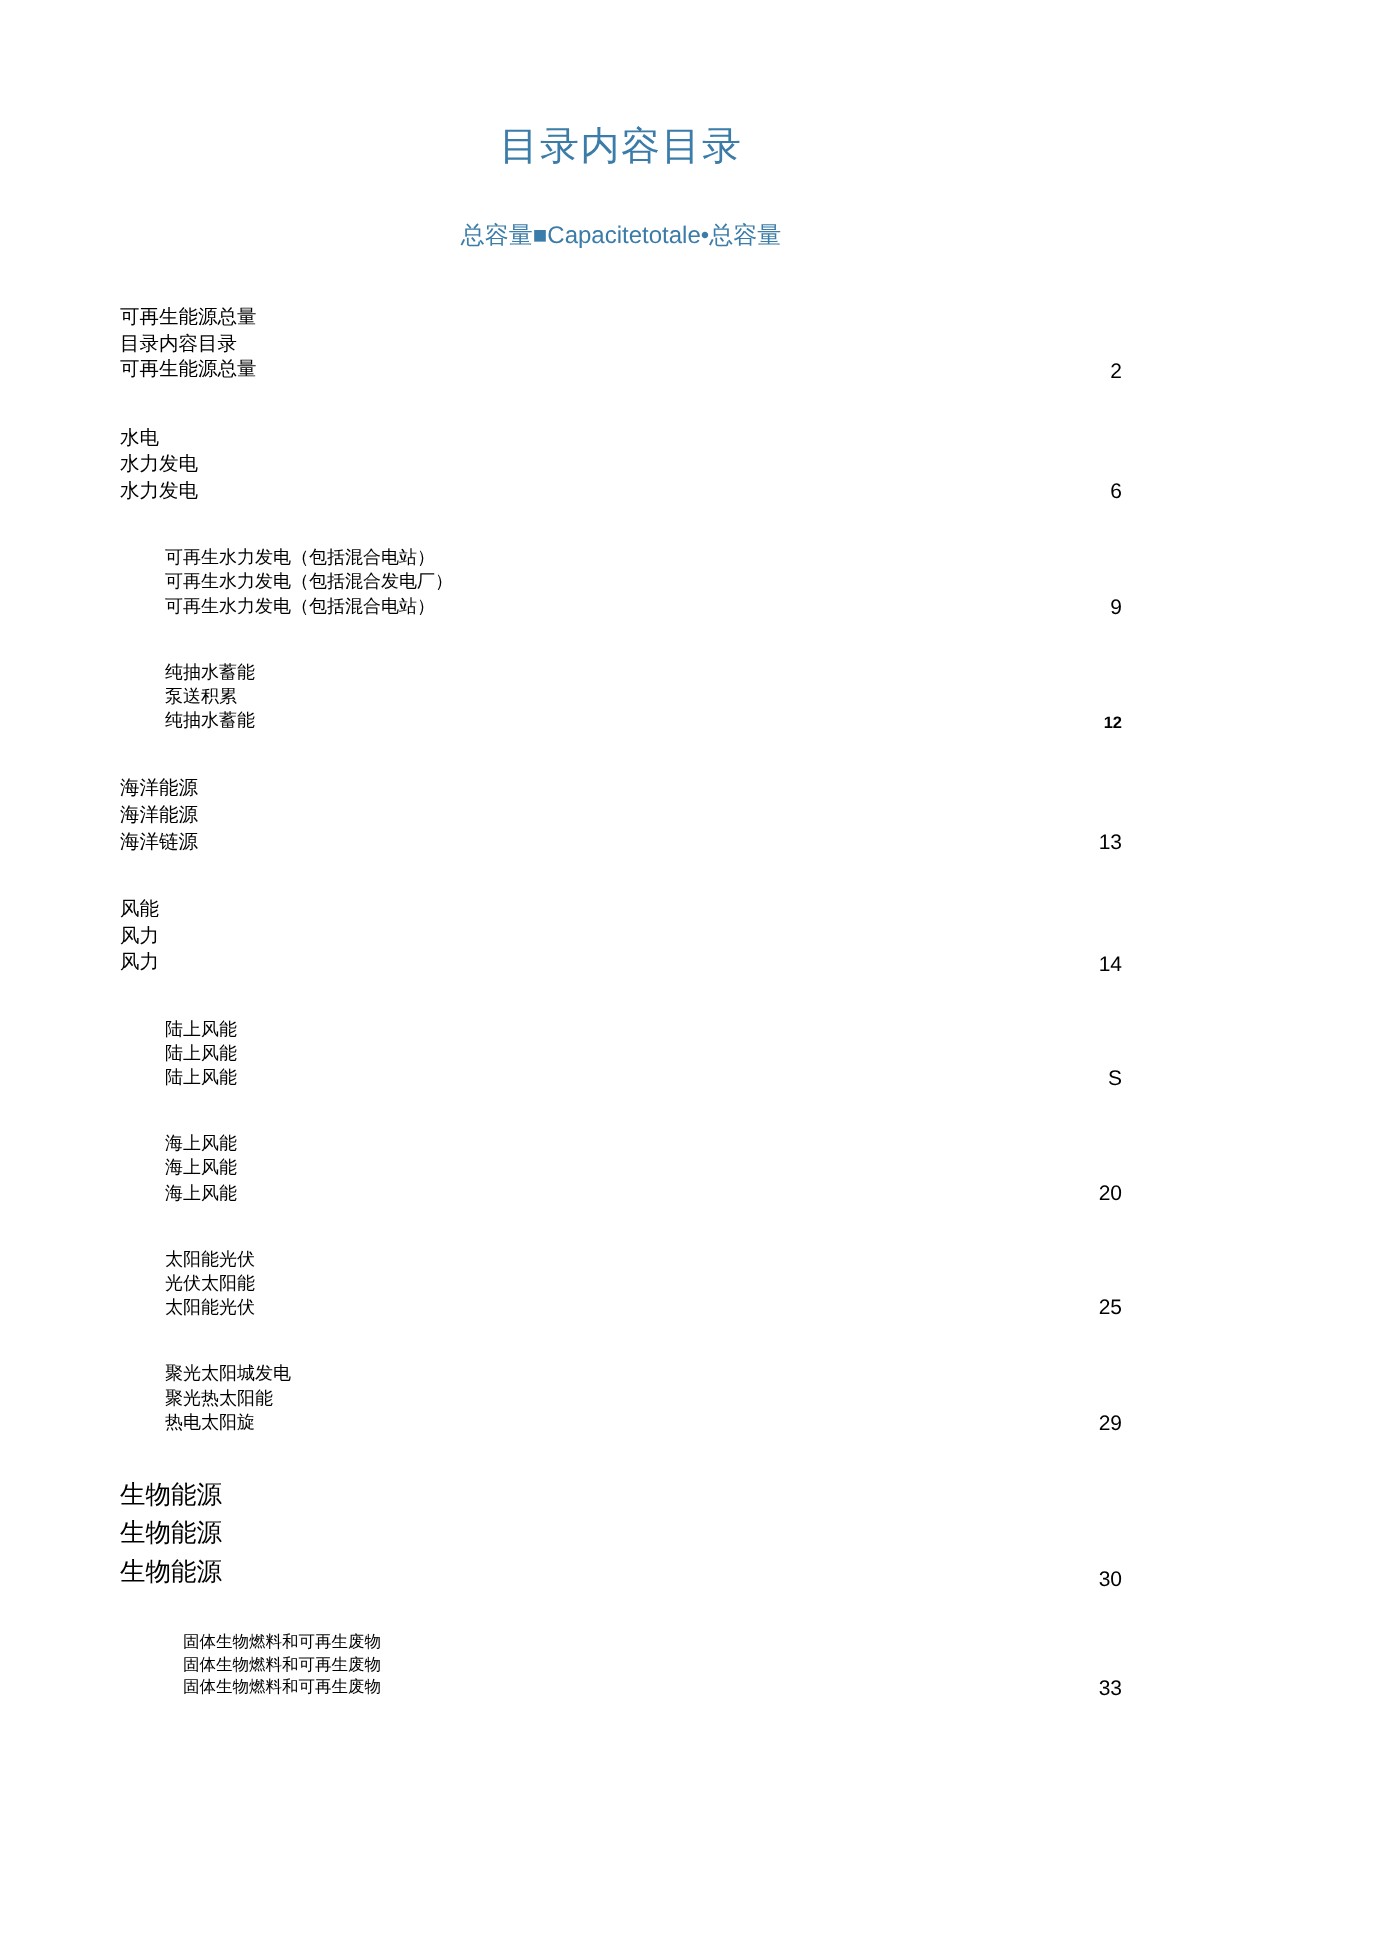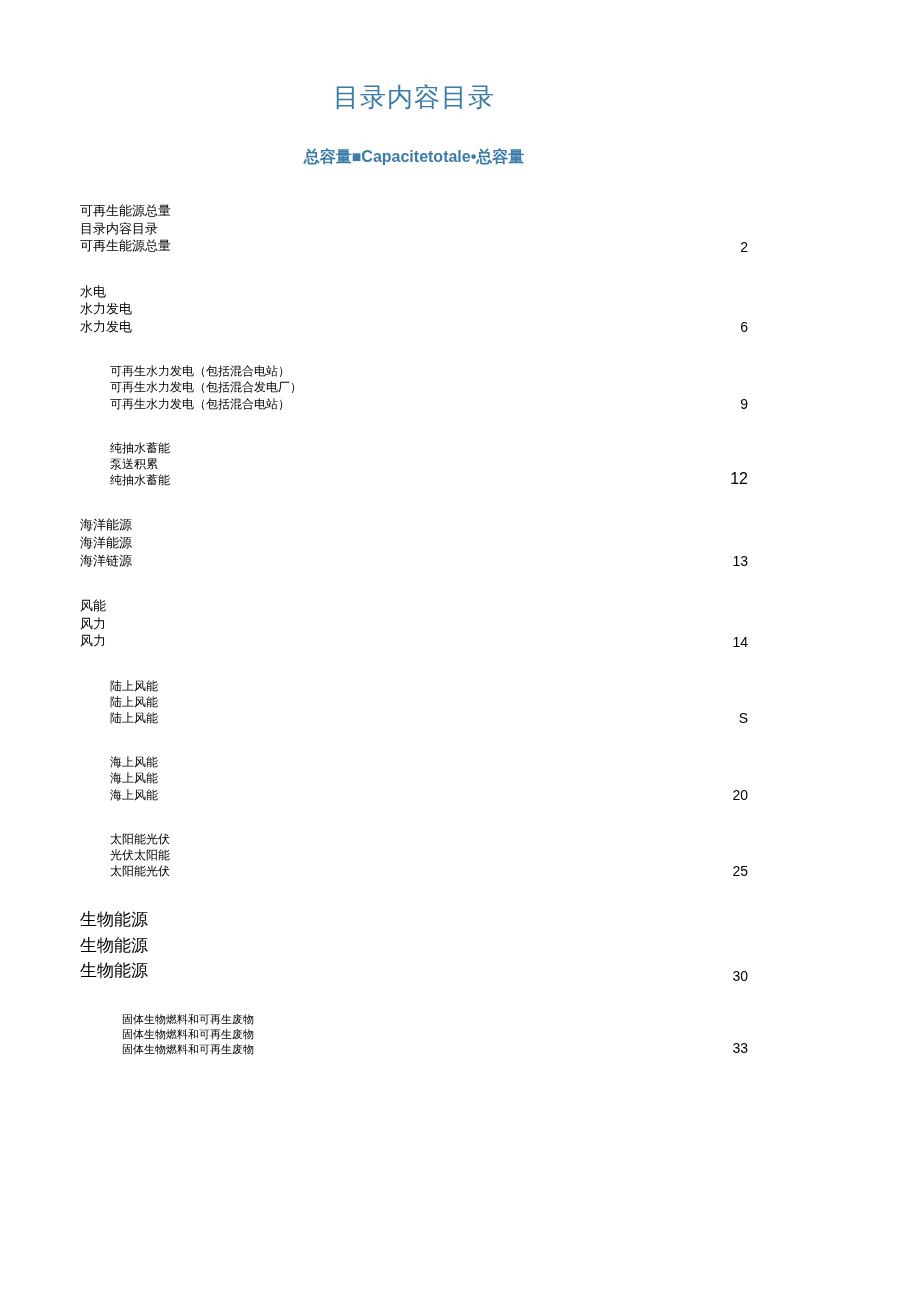--- a/index.html
+++ b/index.html
@@ -21,21 +21,21 @@
     color: #3b7ca8;
     font-size: 26px;
     font-weight: 400;
     margin-bottom: 32px;
     letter-spacing: 1px;
   }
   .sub-title {
     text-align: center;
     color: #3b7ca8;
     font-size: 16px;
-    font-weight: 700;
+    font-weight: 400;
     margin-bottom: 34px;
   }
   .toc-entry {
     display: flex;
     justify-content: space-between;
     align-items: flex-end;
     margin-bottom: 28px;
   }
   .toc-labels {
     display: flex;
@@ -60,21 +60,21 @@
   .toc-line.large {
     font-size: 17px;
     line-height: 1.5;
   }
   .toc-page {
     font-size: 14px;
     color: #000;
     min-width: 28px;
     text-align: right;
   }
-  .toc-page.small { font-size: 16px; }
+  .toc-page.small { font-size: 11px; font-weight: bold; }
 </style>
 </head>
 <body>
 
 <div class="page">
 
   <div class="main-title">目录内容目录</div>
   <div class="sub-title">总容量■Capacitetotale•总容量</div>
 
   <div id="toc-body">
@@ -144,20 +144,28 @@
       </div>
       <div class="toc-entry">
         <div class="toc-labels level-1">
           <div class="toc-line small">太阳能光伏</div>
           <div class="toc-line small">光伏太阳能</div>
           <div class="toc-line small">太阳能光伏</div>
         </div>
         <div class="toc-page">25</div>
       </div>
       <div class="toc-entry">
+        <div class="toc-labels level-1">
+          <div class="toc-line small">聚光太阳城发电</div>
+          <div class="toc-line small">聚光热太阳能</div>
+          <div class="toc-line small">热电太阳旋</div>
+        </div>
+        <div class="toc-page">29</div>
+      </div>
+      <div class="toc-entry">
         <div class="toc-labels level-0">
           <div class="toc-line large">生物能源</div>
           <div class="toc-line large">生物能源</div>
           <div class="toc-line large">生物能源</div>
         </div>
         <div class="toc-page">30</div>
       </div>
       <div class="toc-entry">
         <div class="toc-labels level-1">
           <div class="toc-line xsmall">固体生物燃料和可再生废物</div>

